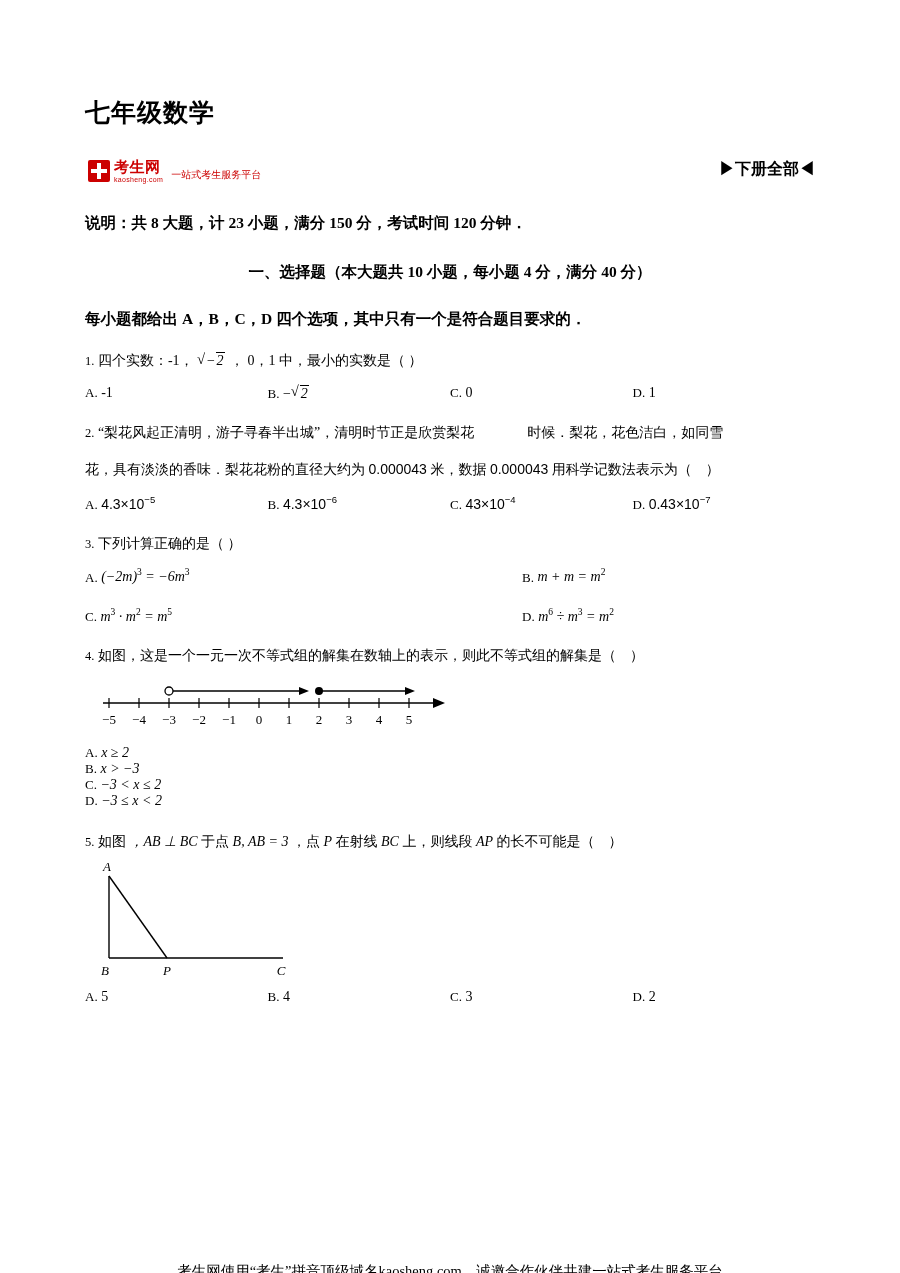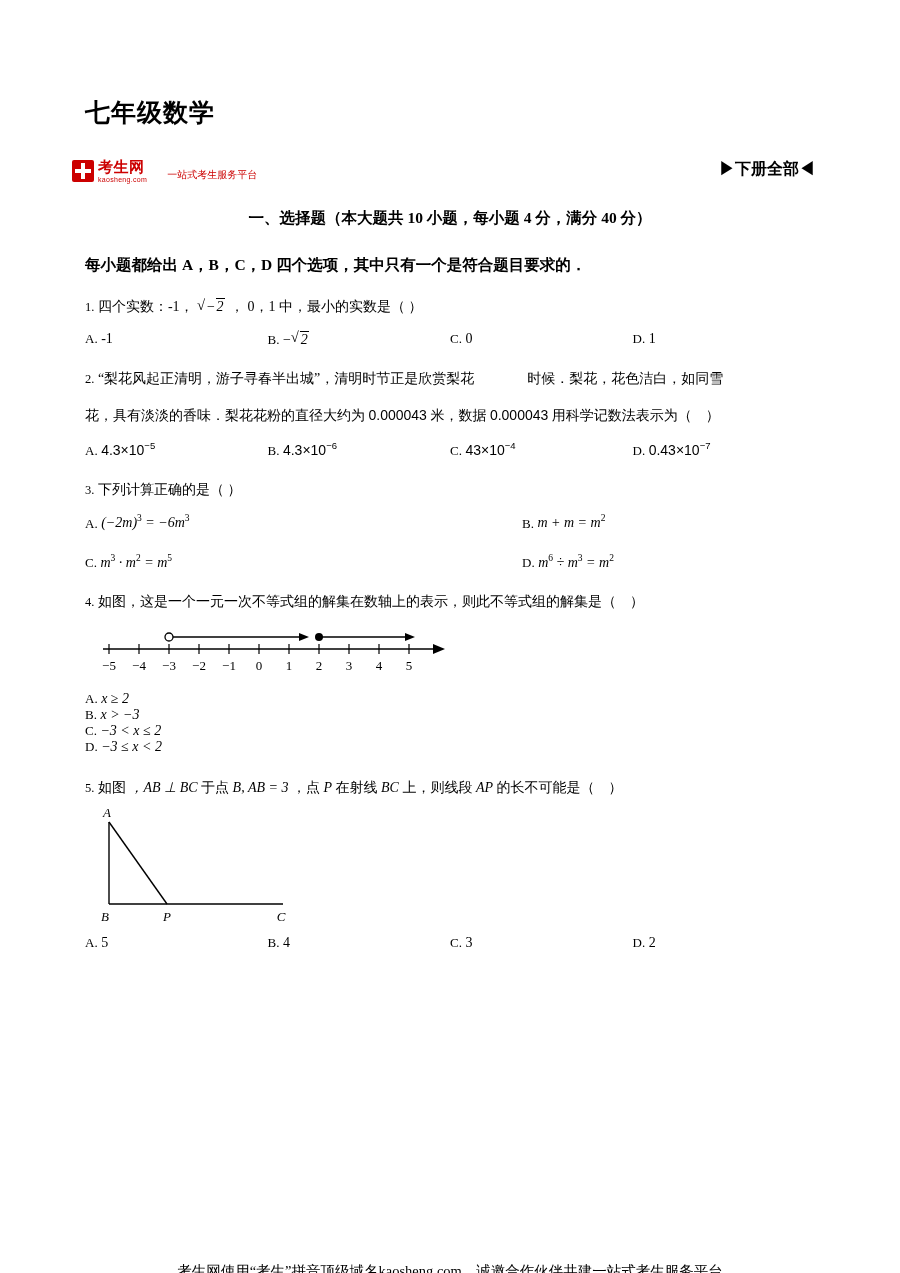--- a/index.html
+++ b/index.html
@@ -19,21 +19,21 @@
     position: relative;
     width: 900px;
     height: 1273px;
     box-sizing: border-box;
     padding: 0 85px;
   }
 
   
   .logo-wrap {
     position: absolute;
-    left: 72px;
+    left: 88px;
     top: 62px;
     display: flex;
     align-items: center;
     height: 26px;
   }
   .logo-mark {
     width: 22px;
     height: 22px;
     background: #cc0000;
     border-radius: 2px;
@@ -75,21 +75,21 @@
     font-family: "Liberation Sans", sans-serif;
     font-size: 7px;
     color: #cc0000;
     letter-spacing: 0.3px;
     margin-top: 2px;
   }
   .logo-slogan {
     font-family: "Liberation Sans", sans-serif;
     font-size: 10px;
     color: #cc0000;
-    margin-left: 20px;
+    margin-left: 8px;
     align-self: flex-end;
     margin-bottom: 2px;
   }
 
   
   .doc-title {
     text-align: left;
     font-size: 25px;
     font-weight: bold;
     margin: 96px 0 0 0;
@@ -201,20 +201,21 @@
     <div class="logo-mark"></div>
     <div class="logo-text">
       <span class="logo-cn">考生网</span>
       <span class="logo-en">kaosheng.com</span>
     </div>
     <span class="logo-slogan">一站式考生服务平台</span>
   </div>
 
   <div class="doc-title">七年级数学</div>
   <div class="doc-subtitle">▶下册全部◀</div>
+  <div class="note">说明：共 8 大题，计 23 小题，满分 150 分，考试时间 120 分钟．</div>
   <div class="section-title">一、选择题（本大题共 10 小题，每小题 4 分，满分 40 分）</div>
   <div class="section-sub">每小题都给出 A，B，C，D 四个选项，其中只有一个是符合题目要求的．</div>
 
   <div class="q">
     <span class="q-num">1.</span>
     <span>四个实数：‑1，</span>
     <span class="radical">−<span>2</span></span>
     ，
     <span>0，1 中，最小的实数是（ ）</span>
   </div>

